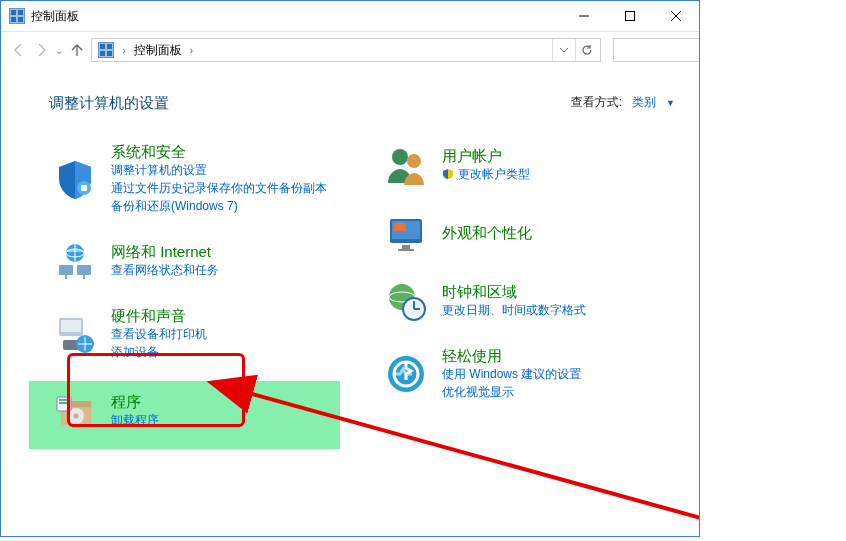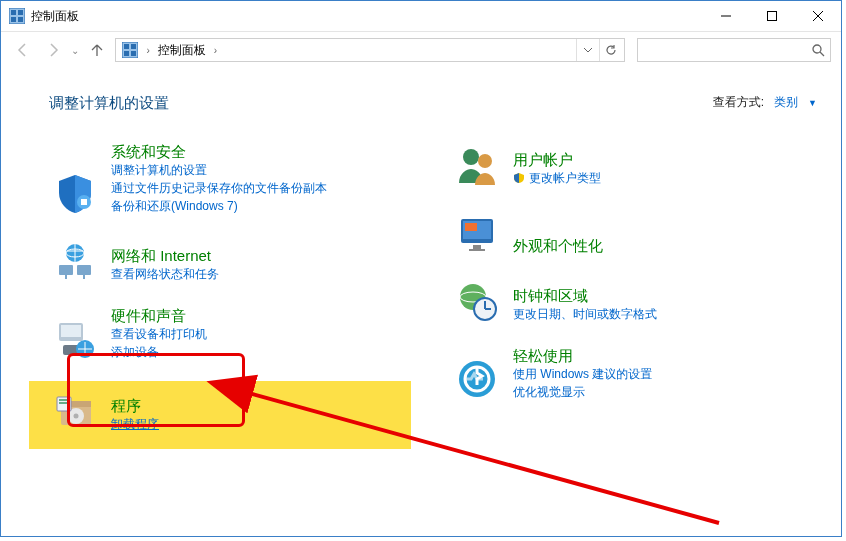--- a/index.html
+++ b/index.html
@@ -4,21 +4,21 @@
 <style>
   html, body {
     margin: 0;
     padding: 0;
     font-family: "Segoe UI", "Microsoft YaHei", Tahoma, sans-serif;
     font-size: 12px;
     background: #fff;
     color: #000;
   }
   .window {
-    width: 842px;
+    width: 700px;
     height: 537px;
     border: 1px solid #3a7fc7;
     position: relative;
     box-sizing: border-box;
     overflow: hidden;
   }
 
   
   .title-bar {
     height: 30px;
@@ -133,27 +133,27 @@
   .view-by .chev { font-size: 9px; color: #0066cc; }
 
   
   .grid {
     display: flex;
     gap: 40px;
   }
   .col { flex: 1 1 0; }
   .cat {
     display: flex;
-    align-items: flex-end;
+    align-items: center;
     gap: 14px;
     margin-bottom: 16px;
     padding: 4px 4px 4px 4px;
   }
   .cat.highlight {
-    background: #fde047;
+    background: #86efac;
     margin-left: -20px;
     padding-left: 24px;
     padding-top: 8px;
     padding-bottom: 16px;
     padding-right: 20px;
   }
   .cat .icon-slot {
     width: 44px; height: 44px;
     flex: 0 0 44px;
   }

